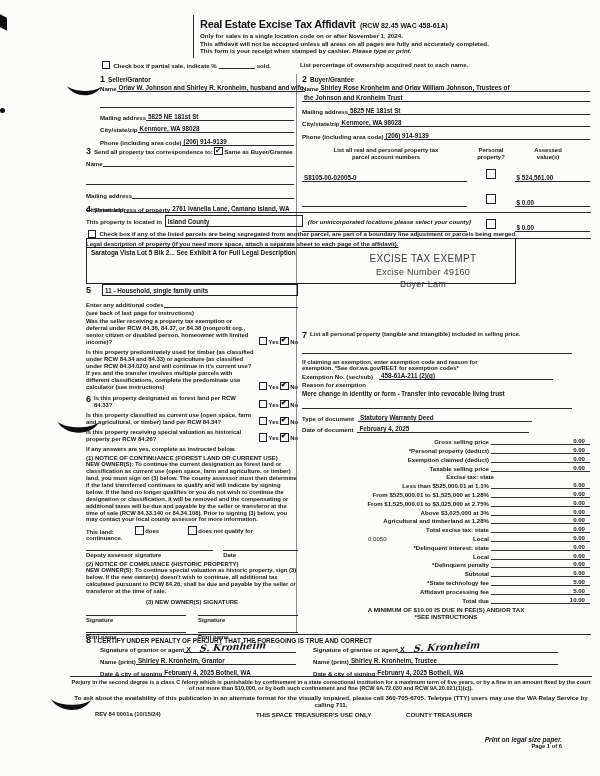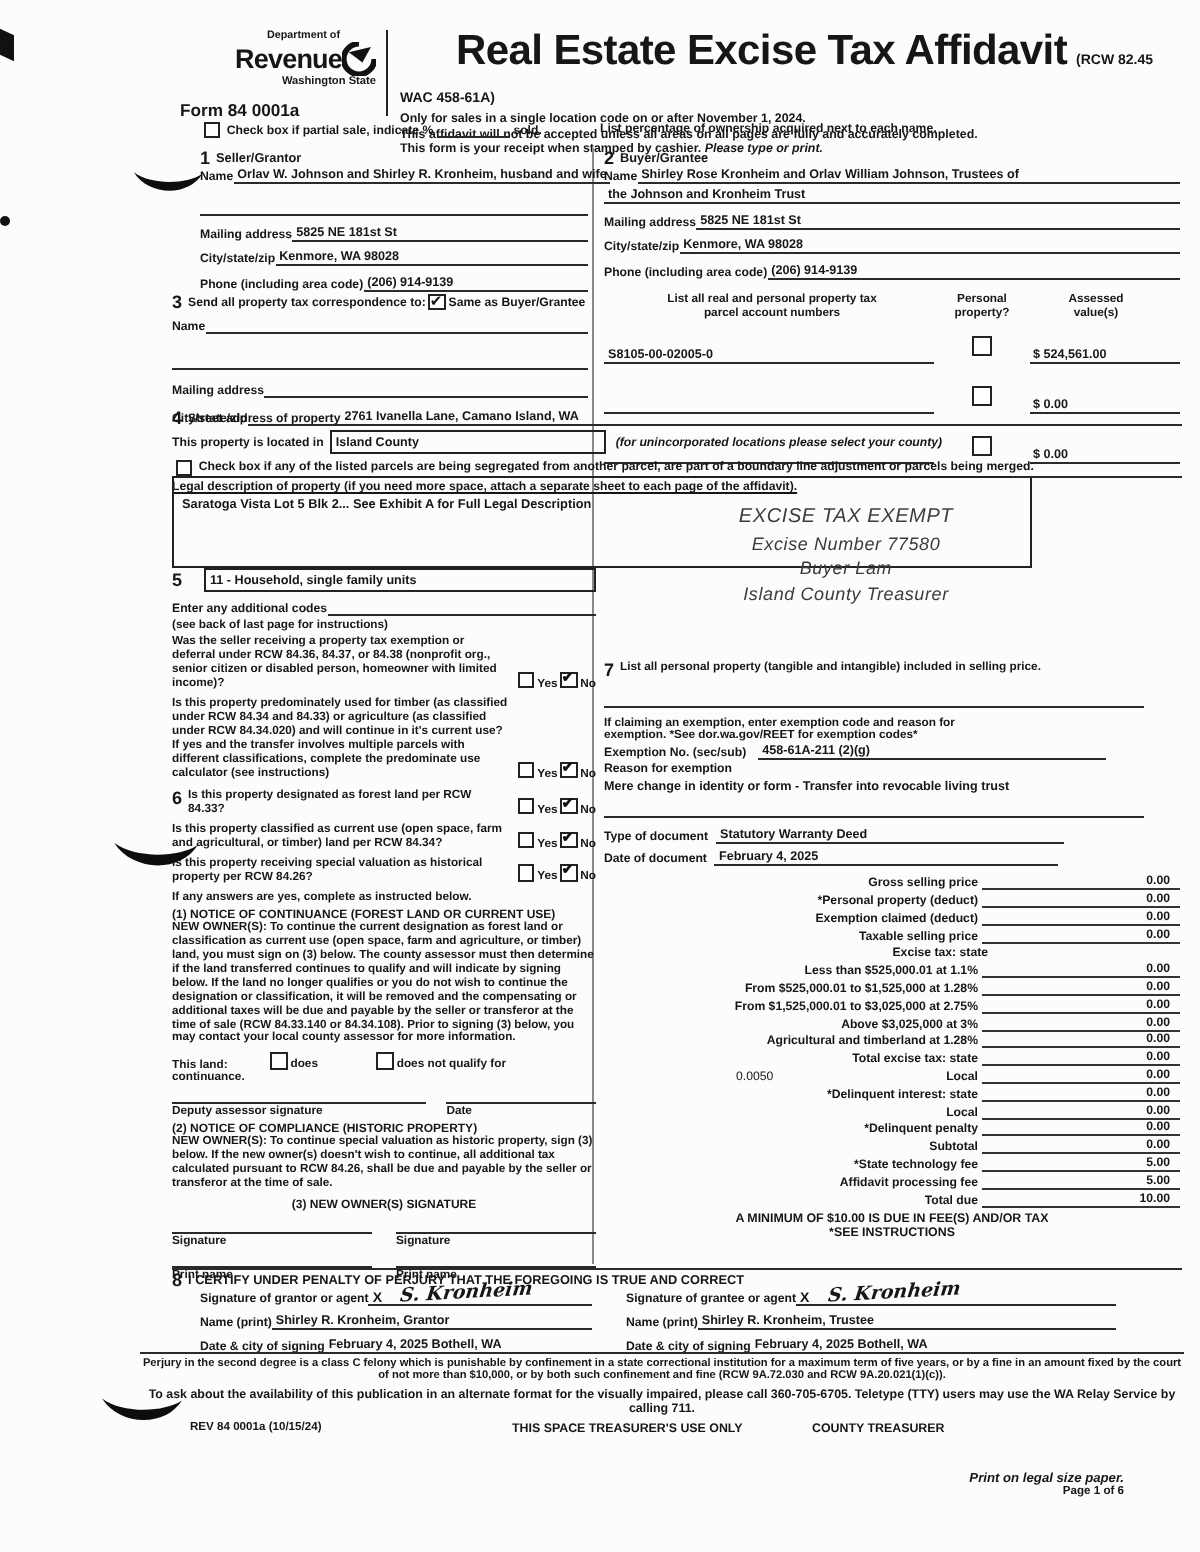--- a/index.html
+++ b/index.html
@@ -22,21 +22,21 @@
   .yn{align-self:flex-end;white-space:nowrap;font-size:5.9px;font-weight:bold;}
   .para{font-size:5.85px;line-height:6.9px;font-weight:bold;text-align:left;}
   .ptitle{font-size:6px;font-weight:bold;margin-top:3.5px;}
   .trow{display:flex;align-items:flex-end;height:8.8px;font-size:6.1px;font-weight:bold;}
   .tlabel{margin-left:auto;padding-right:2px;white-space:nowrap;}
   .tleader{width:54px;border-bottom:0.9px solid #333;}
   .tval{width:40px;border-bottom:0.9px solid #333;text-align:right;padding-right:5px;}
   .tspacer{width:94px;}
   .tprefix{margin-left:66px;font-weight:normal;}
   .box{border:1px solid #222;}
-  .stamp{color:#3c3c3c;text-align:center;font-size:9px;line-height:12.5px;letter-spacing:0.3px;font-style:italic;}
+  .stamp{color:#3c3c3c;text-align:center;font-size:9px;line-height:12.5px;letter-spacing:0.3px;}
   .stamp .s1{font-size:10px;}
   .script{font-family:"DejaVu Serif",serif;font-style:italic;font-size:9.5px;display:inline-block;transform:rotate(-3deg) skewX(-10deg);font-weight:bold;}
   .sigcell{flex:1;border-top:0.9px solid #2a2a2a;font-size:5.9px;font-weight:bold;padding-top:1px;}
   .vline{border-left:0.8px solid #8a8a8a;width:0;}
   .hline{border-top:0.9px solid #2a2a2a;height:0;}
   .punch{fill:#0d0d0d;}
   .smudge{background:#111;}
 </style>
 </head>
 <body>
@@ -48,36 +48,24 @@
     </svg>
   <svg class="abs" style="left:56px;top:418px" width="44" height="20" viewBox="0 0 40 16">
       <path class="punch" d="M1,2 C9,15 31,16 39,3 C30,9 10,9 1,2 Z"></path>
     </svg>
   <svg class="abs" style="left:50px;top:696px" width="42" height="19" viewBox="0 0 40 16">
       <path class="punch" d="M1,2 C9,15 31,16 39,3 C30,9 10,9 1,2 Z"></path>
     </svg>
   <div class="abs smudge" style="left:0;top:16px;width:7px;height:13px;transform:skewY(25deg);"></div>
   <div class="abs smudge" style="left:0;top:108px;width:5px;height:5px;border-radius:50%;"></div>
 
-  <div class="abs" style="left:86px;top:15px;width:102px;text-align:center;">
-    <div style="font-size:5.4px;font-weight:bold;text-align:right;padding-right:18px;">Department of</div>
-    <div class="row" style="justify-content:flex-end;align-items:center;">
-      <span style="font-size:13.5px;font-weight:bold;letter-spacing:-0.4px;">Revenue</span>
-      <svg width="17" height="17" viewBox="0 0 20 20">
-        <path d="M10,1 A9,9 0 1 0 19,10" fill="none" stroke="#111" stroke-width="3.4"></path>
-        <path d="M4,6 L17,3 L12,12 Z" fill="#111"></path>
-      </svg>
-    </div>
-    <div style="font-size:5.6px;font-weight:bold;text-align:right;">Washington State</div>
-    <div style="font-size:8.6px;font-weight:bold;margin-top:6px;text-align:left;padding-left:4px;">Form 84 0001a</div>
-  </div>
   <div class="abs vline" style="left:193px;top:15px;height:43px;border-left:1.4px solid #222;"></div>
   <div class="abs" style="left:200px;top:14px;width:392px;">
     <div>
-      <span style="font-size:21px;font-weight:bold;letter-spacing:-0.3px;margin-left:28px;">Real Estate Excise Tax Affidavit</span>
+      <span style="font-size:11px;font-weight:bold;letter-spacing:-0.3px;">Real Estate Excise Tax Affidavit</span>
       <span style="font-size:7px;font-weight:bold;">(RCW 82.45 WAC 458-61A)</span>
     </div>
     <div style="font-size:6.2px;font-weight:bold;line-height:7.6px;">Only for sales in a single location code on or after November 1, 2024.</div>
     <div style="font-size:6.2px;font-weight:bold;line-height:7.6px;">This affidavit will not be accepted unless all areas on all pages are fully and accurately completed.</div>
     <div style="font-size:6.2px;font-weight:bold;line-height:7.6px;">
       <span>This form is your receipt when stamped by cashier.</span>
       <span class="i">Please type or print.</span>
     </div>
   </div>
 
@@ -211,23 +199,22 @@
     </div>
     <div style="margin-top:2.5px;font-size:6.1px;font-weight:bold;text-decoration:underline;">Legal description of property (if you need more space, attach a separate sheet to each page of the affidavit).</div>
   </div>
   <div class="abs box" style="left:86px;top:238px;width:420px;height:40px;padding:2px 4px;">
     <span style="font-size:6.4px;font-weight:bold;">Saratoga Vista Lot 5 Blk 2... See Exhibit A for Full Legal Description</span>
   </div>
   <div class="abs hline" style="left:506px;top:238px;width:85px;"></div>
 
   <div class="abs stamp" style="left:328px;top:253px;width:190px;z-index:5;">
     <div class="s1">EXCISE TAX EXEMPT</div>
-    <div>Excise Number 77580</div>
+    <div>Excise Number 49160</div>
     <div>Buyer Lam</div>
-    <div>Island County Treasurer</div>
   </div>
 
   <div class="abs" style="left:86px;top:284px;width:212px;">
     <div class="row" style="align-items:center;">
       <span class="secnum">5</span>
       <span class="box val" style="flex:1;height:10px;margin-left:8px;display:inline-flex;align-items:center;">11 - Household, single family units</span>
     </div>
     <div class="row" style="margin-top:4px;">
       <span class="lbl">Enter any additional codes</span>
       <span class="u fl1"></span>

